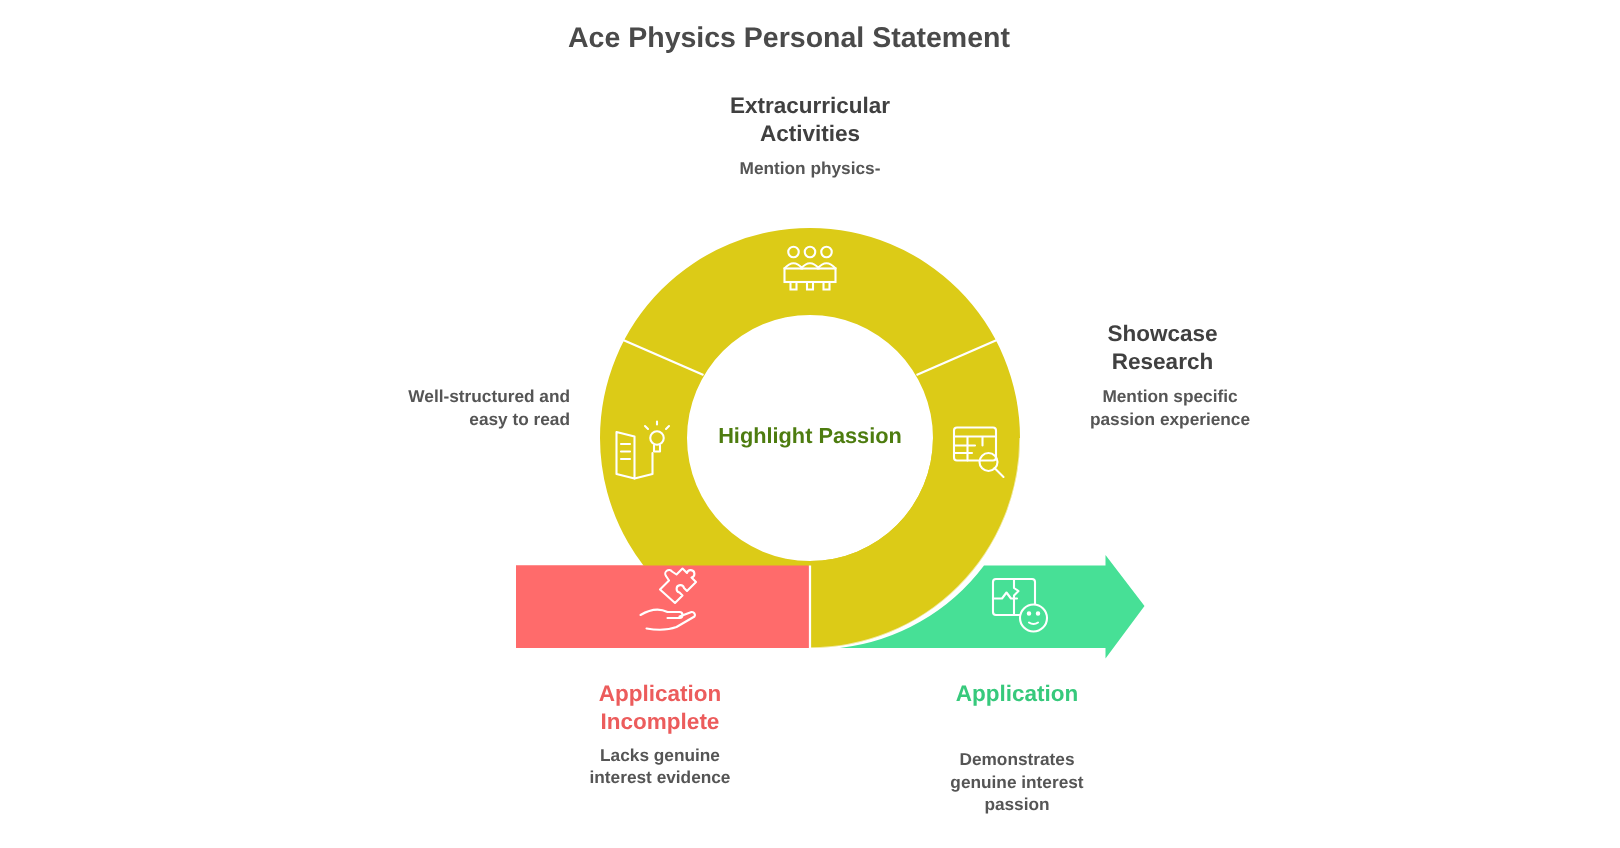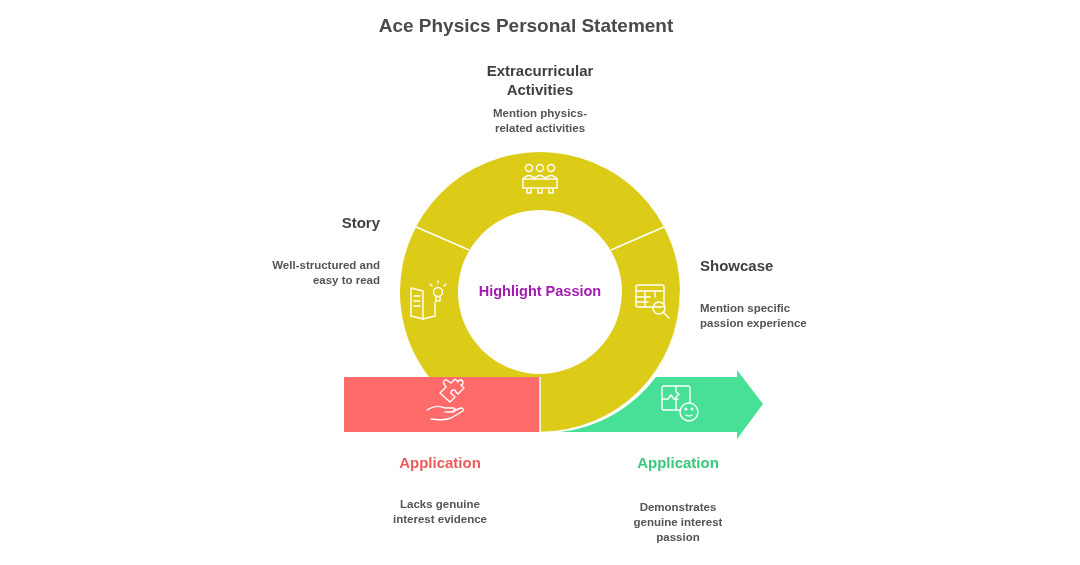--- a/index.html
+++ b/index.html
@@ -5,23 +5,23 @@
   html, body { margin: 0; padding: 0; background: #ffffff; }
   body { width: 1080px; height: 565px; position: relative; overflow: hidden; font-family: "Liberation Sans", sans-serif; }
   .title { position: absolute; left: 0; width: 1052px; top: 15px; text-align: center; font-size: 19px; font-weight: bold; color: #4a4a4a; }
   .lbl { position: absolute; font-weight: bold; font-size: 15px; line-height: 19px; }
   .desc { position: absolute; font-size: 11.5px; line-height: 15px; color: #555; font-weight: bold; }
   .yellow { color: #404040; }
   .red { color: #ec5c5c; }
   .green { color: #37c97c; }
   .center { text-align: center; }
   .right { text-align: right; }
-  .left { text-align: left; margin-top: 43px; }
+  .left { text-align: center; }
   svg.diagram { position: absolute; left: 0; top: 0; }
-  .hub { position: absolute; left: 460px; top: 283px; width: 160px; text-align: center; font-size: 14.5px; font-weight: bold; color: #a21caf; }
+  .hub { position: absolute; left: 460px; top: 283px; width: 160px; text-align: center; font-size: 14.5px; font-weight: bold; color: #4d7c0f; }
 </style>
 </head>
 <body>
 
 <div class="title">Ace Physics Personal Statement</div>
 
 <svg class="diagram" width="1080" height="565" viewBox="0 0 1080 565">
 
   <rect x="344" y="377" width="196" height="55" fill="#ff6b6b"></rect>
 
@@ -79,41 +79,41 @@
 </svg>
 
 <div class="hub">Highlight Passion</div>
 
 <div class="lbl yellow center" style="left:440px; top:61px; width:200px;">
   <div>Extracurricular</div>
   <div>Activities</div>
 </div>
 <div class="desc center" style="left:440px; top:106px; width:200px;">
   <div>Mention physics-</div>
-  <div>related activities</div>
 </div>
 
 <div class="lbl yellow right" style="left:230px; top:213px; width:150px;">
-  <div>Story</div>
 </div>
 <div class="desc right" style="left:230px; top:258px; width:150px;">
   <div>Well-structured and</div>
   <div>easy to read</div>
 </div>
 
 <div class="lbl yellow left" style="left:700px; top:213px; width:150px;">
   <div>Showcase</div>
+  <div>Research</div>
 </div>
 <div class="desc left" style="left:700px; top:258px; width:160px;">
   <div>Mention specific</div>
   <div>passion experience</div>
 </div>
 
 <div class="lbl red center" style="left:360px; top:453px; width:160px;">
   <div>Application</div>
+  <div>Incomplete</div>
 </div>
 <div class="desc center" style="left:360px; top:497px; width:160px;">
   <div>Lacks genuine</div>
   <div>interest evidence</div>
 </div>
 
 <div class="lbl green center" style="left:598px; top:453px; width:160px;">
   <div>Application</div>
 </div>
 <div class="desc center" style="left:598px; top:500px; width:160px;">

